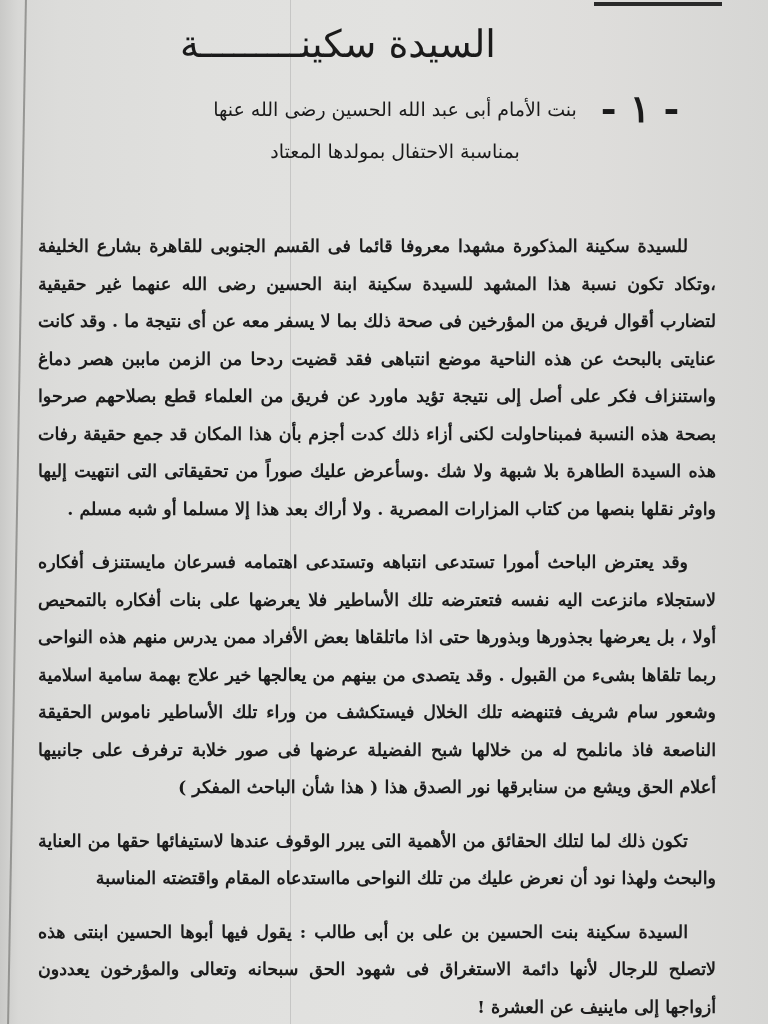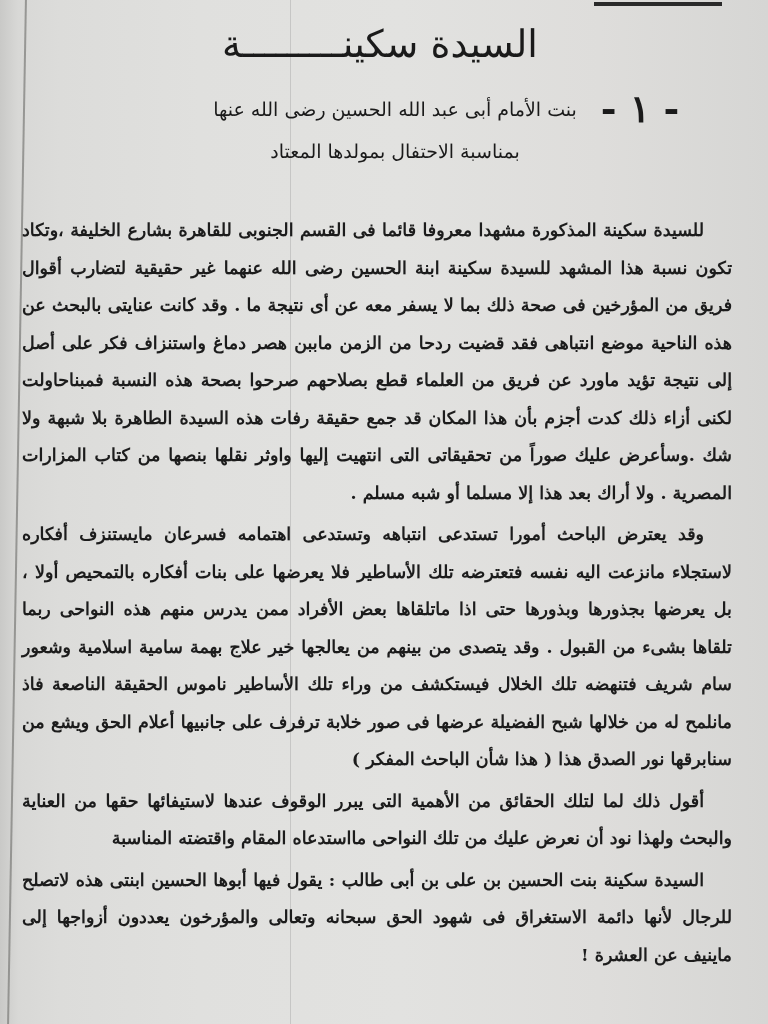--- a/index.html
+++ b/index.html
@@ -46,21 +46,21 @@
       top: 8px;
       left: 0;
       width: 768px;
       direction: rtl;
     }
     .title {
       position: absolute;
       top: 14px;
       left: 180px;
       width: 400px;
-      text-align: center;
+      text-align: left;
       font-family: "DejaVu Serif", serif;
       font-size: 38px;
       font-weight: normal;
       letter-spacing: 1px;
     }
     .chapter-no {
       position: absolute;
       top: 78px;
       left: 600px;
       width: 80px;
@@ -87,21 +87,21 @@
       width: 710px;
       direction: rtl;
       font-family: "DejaVu Serif", serif;
       font-size: 17.5px;
       line-height: 37.5px;
       text-align: justify;
       font-weight: bold;
       color: #1c1c1c;
     }
     .para {
-      margin: 0;
+      margin: 16px;
       text-indent: 28px;
     }
     .para + .para {
       margin-top: 4px;
     }
   </style>
 </head>
 <body>
 
 <div class="page-edge"></div>
@@ -111,15 +111,15 @@
 <div class="header">
   <div class="title">السيدة سكينـــــــــة</div>
   <div class="chapter-no">- ١ -</div>
   <div class="subtitle s1">بنت الأمام أبى عبد الله الحسين رضى الله عنها</div>
   <div class="subtitle s2">بمناسبة الاحتفال بمولدها المعتاد</div>
 </div>
 
 <div class="body-text">
   <p class="para">للسيدة سكينة المذكورة مشهدا معروفا قائما فى القسم الجنوبى للقاهرة بشارع الخليفة ،وتكاد تكون نسبة هذا المشهد للسيدة سكينة ابنة الحسين رضى الله عنهما غير حقيقية لتضارب أقوال فريق من المؤرخين فى صحة ذلك بما لا يسفر معه عن أى نتيجة ما . وقد كانت عنايتى بالبحث عن هذه الناحية موضع انتباهى فقد قضيت ردحا من الزمن ماببن هصر دماغ واستنزاف فكر على أصل إلى نتيجة تؤيد ماورد عن فريق من العلماء قطع بصلاحهم صرحوا بصحة هذه النسبة فمبناحاولت لكنى أزاء ذلك كدت أجزم بأن هذا المكان قد جمع حقيقة رفات هذه السيدة الطاهرة بلا شبهة ولا شك .وسأعرض عليك صوراً من تحقيقاتى التى انتهيت إليها واوثر نقلها بنصها من كتاب المزارات المصرية . ولا أراك بعد هذا إلا مسلما أو شبه مسلم .</p>
   <p class="para">وقد يعترض الباحث أمورا تستدعى انتباهه وتستدعى اهتمامه فسرعان مايستنزف أفكاره لاستجلاء مانزعت اليه نفسه فتعترضه تلك الأساطير فلا يعرضها على بنات أفكاره بالتمحيص أولا ، بل يعرضها بجذورها وبذورها حتى اذا ماتلقاها بعض الأفراد ممن يدرس منهم هذه النواحى ربما تلقاها بشىء من القبول . وقد يتصدى من بينهم من يعالجها خير علاج بهمة سامية اسلامية وشعور سام شريف فتنهضه تلك الخلال فيستكشف من وراء تلك الأساطير ناموس الحقيقة الناصعة فاذ مانلمح له من خلالها شبح الفضيلة عرضها فى صور خلابة ترفرف على جانبيها أعلام الحق ويشع من سنابرقها نور الصدق هذا ( هذا شأن الباحث المفكر )</p>
-  <p class="para">أقول ذلك لما لتلك الحقائق من الأهمية التى يبرر الوقوف عندها لاستيفائها حقها من العناية والبحث ولهذا نود أن نعرض عليك من تلك النواحى مااستدعاه المقام واقتضته المناسبة</p>
+  <p class="para">تكون ذلك لما لتلك الحقائق من الأهمية التى يبرر الوقوف عندها لاستيفائها حقها من العناية والبحث ولهذا نود أن نعرض عليك من تلك النواحى مااستدعاه المقام واقتضته المناسبة</p>
   <p class="para">السيدة سكينة بنت الحسين بن على بن أبى طالب : يقول فيها أبوها الحسين ابنتى هذه لاتصلح للرجال لأنها دائمة الاستغراق فى شهود الحق سبحانه وتعالى والمؤرخون يعددون أزواجها إلى ماينيف عن العشرة !</p>
 </div>
 
 </body></html>

